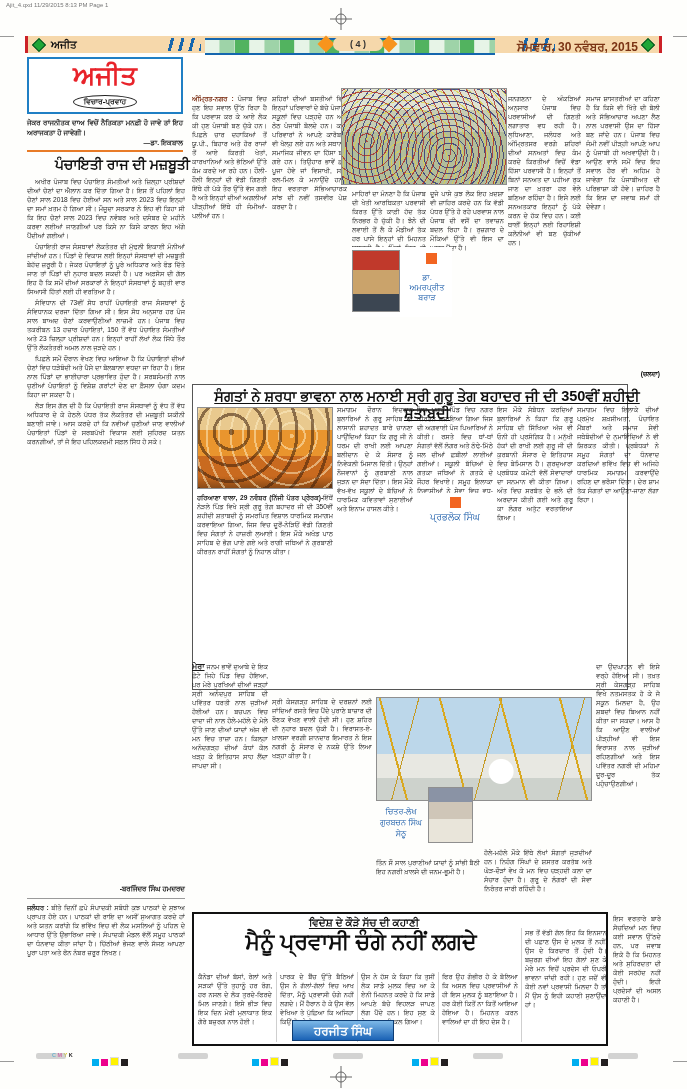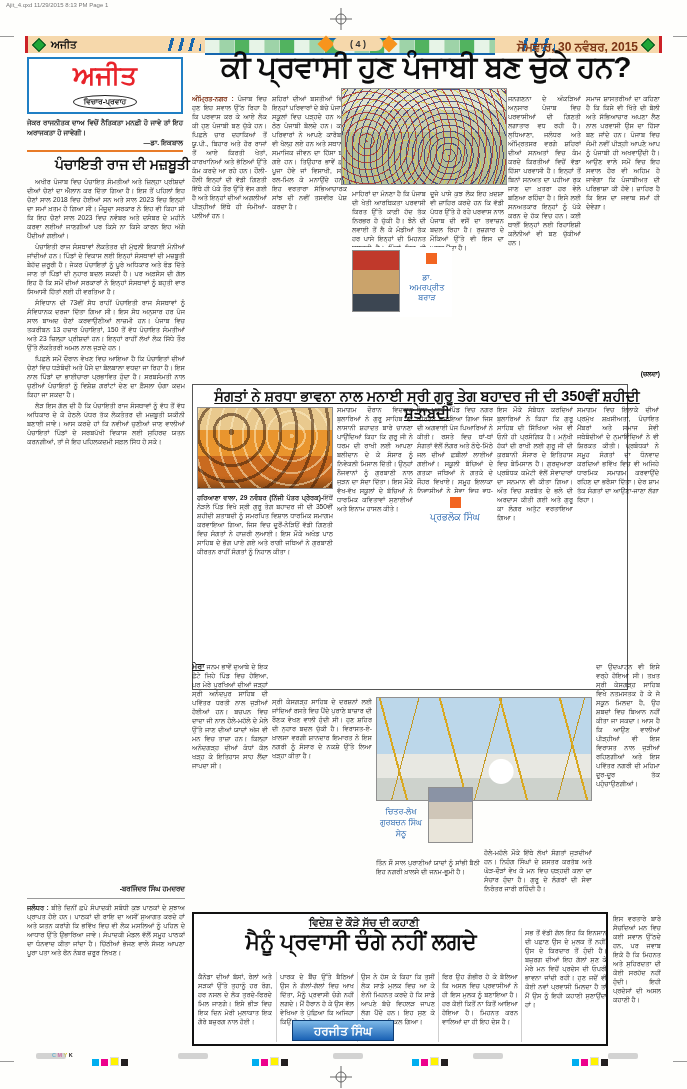--- a/index.html
+++ b/index.html
@@ -67,21 +67,20 @@
     <p>ਸੰਵਿਧਾਨ ਦੀ 73ਵੀਂ ਸੋਧ ਰਾਹੀਂ ਪੰਚਾਇਤੀ ਰਾਜ ਸੰਸਥਾਵਾਂ ਨੂੰ ਸੰਵਿਧਾਨਕ ਦਰਜਾ ਦਿੱਤਾ ਗਿਆ ਸੀ। ਇਸ ਸੋਧ ਅਨੁਸਾਰ ਹਰ ਪੰਜ ਸਾਲ ਬਾਅਦ ਚੋਣਾਂ ਕਰਵਾਉਣੀਆਂ ਲਾਜ਼ਮੀ ਹਨ। ਪੰਜਾਬ ਵਿਚ ਤਕਰੀਬਨ 13 ਹਜ਼ਾਰ ਪੰਚਾਇਤਾਂ, 150 ਤੋਂ ਵੱਧ ਪੰਚਾਇਤ ਸੰਮਤੀਆਂ ਅਤੇ 23 ਜ਼ਿਲ੍ਹਾ ਪ੍ਰੀਸ਼ਦਾਂ ਹਨ। ਇਨ੍ਹਾਂ ਰਾਹੀਂ ਲੱਖਾਂ ਲੋਕ ਸਿੱਧੇ ਤੌਰ ਉੱਤੇ ਲੋਕਤੰਤਰੀ ਅਮਲ ਨਾਲ ਜੁੜਦੇ ਹਨ।</p>
     <p>ਪਿਛਲੇ ਸਮੇਂ ਦੌਰਾਨ ਵੇਖਣ ਵਿਚ ਆਇਆ ਹੈ ਕਿ ਪੰਚਾਇਤਾਂ ਦੀਆਂ ਚੋਣਾਂ ਵਿਚ ਧੜੇਬੰਦੀ ਅਤੇ ਪੈਸੇ ਦਾ ਬੋਲਬਾਲਾ ਵਧਦਾ ਜਾ ਰਿਹਾ ਹੈ। ਇਸ ਨਾਲ ਪਿੰਡਾਂ ਦਾ ਭਾਈਚਾਰਾ ਪ੍ਰਭਾਵਿਤ ਹੁੰਦਾ ਹੈ। ਸਰਬਸੰਮਤੀ ਨਾਲ ਚੁਣੀਆਂ ਪੰਚਾਇਤਾਂ ਨੂੰ ਵਿਸ਼ੇਸ਼ ਗਰਾਂਟਾਂ ਦੇਣ ਦਾ ਫ਼ੈਸਲਾ ਚੰਗਾ ਕਦਮ ਕਿਹਾ ਜਾ ਸਕਦਾ ਹੈ।</p>
     <p>ਲੋੜ ਇਸ ਗੱਲ ਦੀ ਹੈ ਕਿ ਪੰਚਾਇਤੀ ਰਾਜ ਸੰਸਥਾਵਾਂ ਨੂੰ ਵੱਧ ਤੋਂ ਵੱਧ ਅਧਿਕਾਰ ਦੇ ਕੇ ਹੇਠਲੇ ਪੱਧਰ ਤੱਕ ਲੋਕਤੰਤਰ ਦੀ ਮਜ਼ਬੂਤੀ ਯਕੀਨੀ ਬਣਾਈ ਜਾਵੇ। ਆਸ ਕਰਦੇ ਹਾਂ ਕਿ ਨਵੀਆਂ ਚੁਣੀਆਂ ਜਾਣ ਵਾਲੀਆਂ ਪੰਚਾਇਤਾਂ ਪਿੰਡਾਂ ਦੇ ਸਰਬਪੱਖੀ ਵਿਕਾਸ ਲਈ ਸੁਹਿਰਦ ਯਤਨ ਕਰਨਗੀਆਂ, ਤਾਂ ਜੋ ਇਹ ਪਹਿਲਕਦਮੀ ਸਫ਼ਲ ਸਿੱਧ ਹੋ ਸਕੇ।</p>
   </div>
   <div class="abs" style="left:27px;top:885px;width:158px;font-size:7px;font-weight:bold;text-align:right;color:#111;">-ਬਰਜਿੰਦਰ ਸਿੰਘ ਹਮਦਰਦ</div>
   <div class="abs hairline" style="left:27px;top:898px;width:158px;height:1px;"></div>
   <div class="abs bodytxt" style="left:27px;top:903px;width:158px;height:140px;">
     <span style="font-weight:bold;">ਜਲੰਧਰ :</span><span> ਬੀਤੇ ਦਿਨੀਂ ਛਪੇ ਸੰਪਾਦਕੀ ਸਬੰਧੀ ਕੁਝ ਪਾਠਕਾਂ ਦੇ ਸੁਝਾਅ ਪ੍ਰਾਪਤ ਹੋਏ ਹਨ। ਪਾਠਕਾਂ ਦੀ ਰਾਇ ਦਾ ਅਸੀਂ ਸੁਆਗਤ ਕਰਦੇ ਹਾਂ ਅਤੇ ਯਤਨ ਕਰਾਂਗੇ ਕਿ ਭਵਿੱਖ ਵਿਚ ਵੀ ਲੋਕ ਮਸਲਿਆਂ ਨੂੰ ਪਹਿਲ ਦੇ ਆਧਾਰ ਉੱਤੇ ਉਭਾਰਿਆ ਜਾਵੇ। ਸੰਪਾਦਕੀ ਮੰਡਲ ਵੱਲੋਂ ਸਮੂਹ ਪਾਠਕਾਂ ਦਾ ਧੰਨਵਾਦ ਕੀਤਾ ਜਾਂਦਾ ਹੈ। ਚਿੱਠੀਆਂ ਭੇਜਣ ਵਾਲੇ ਸੱਜਣ ਆਪਣਾ ਪੂਰਾ ਪਤਾ ਅਤੇ ਫੋਨ ਨੰਬਰ ਜ਼ਰੂਰ ਲਿਖਣ।</span>
   </div>
 
-  <div class="abs" style="left:190px;top:48px;width:472px;font-size:30px;font-weight:bold;color:#0d0d0d;text-align:center;line-height:38px;letter-spacing:-0.5px;">ਕੀ ਪ੍ਰਵਾਸੀ ਹੁਣ ਪੰਜਾਬੀ ਬਣ ਚੁੱਕੇ ਹਨ?</div>
 
   <div class="abs bodytxt" style="left:192px;top:94px;width:75px;height:286px;">
     <span class="lead">ਅੰਮ੍ਰਿਤ-ਨਗਰ :</span><span> ਪੰਜਾਬ ਵਿਚ ਹੁਣ ਇਹ ਸਵਾਲ ਉੱਠ ਰਿਹਾ ਹੈ ਕਿ ਪਰਵਾਸ ਕਰ ਕੇ ਆਏ ਲੋਕ ਕੀ ਹੁਣ ਪੰਜਾਬੀ ਬਣ ਚੁੱਕੇ ਹਨ। ਪਿਛਲੇ ਚਾਰ ਦਹਾਕਿਆਂ ਤੋਂ ਯੂ.ਪੀ., ਬਿਹਾਰ ਅਤੇ ਹੋਰ ਰਾਜਾਂ ਤੋਂ ਆਏ ਕਿਰਤੀ ਖੇਤਾਂ, ਕਾਰਖਾਨਿਆਂ ਅਤੇ ਭੱਠਿਆਂ ਉੱਤੇ ਕੰਮ ਕਰਦੇ ਆ ਰਹੇ ਹਨ। ਹੌਲੀ-ਹੌਲੀ ਇਨ੍ਹਾਂ ਦੀ ਵੱਡੀ ਗਿਣਤੀ ਇੱਥੇ ਹੀ ਪੱਕੇ ਤੌਰ ਉੱਤੇ ਵੱਸ ਗਈ ਹੈ ਅਤੇ ਇਨ੍ਹਾਂ ਦੀਆਂ ਅਗਲੀਆਂ ਪੀੜ੍ਹੀਆਂ ਇੱਥੇ ਹੀ ਜੰਮੀਆਂ-ਪਲੀਆਂ ਹਨ।</span>
   </div>
   <div class="abs bodytxt" style="left:272px;top:94px;width:75px;height:286px;">ਸ਼ਹਿਰਾਂ ਦੀਆਂ ਬਸਤੀਆਂ ਵਿਚ ਇਨ੍ਹਾਂ ਪਰਿਵਾਰਾਂ ਦੇ ਬੱਚੇ ਪੰਜਾਬੀ ਸਕੂਲਾਂ ਵਿਚ ਪੜ੍ਹਦੇ ਹਨ ਅਤੇ ਠੇਠ ਪੰਜਾਬੀ ਬੋਲਦੇ ਹਨ। ਕਈ ਪਰਿਵਾਰਾਂ ਨੇ ਆਪਣੇ ਕਾਰੋਬਾਰ ਵੀ ਖੋਲ੍ਹ ਲਏ ਹਨ ਅਤੇ ਸਥਾਨਕ ਸਮਾਜਿਕ ਜੀਵਨ ਦਾ ਹਿੱਸਾ ਬਣ ਗਏ ਹਨ। ਤਿਉਹਾਰ ਭਾਵੇਂ ਛਠ ਪੂਜਾ ਹੋਵੇ ਜਾਂ ਵਿਸਾਖੀ, ਸਾਰੇ ਰਲ-ਮਿਲ ਕੇ ਮਨਾਉਂਦੇ ਹਨ। ਇਹ ਵਰਤਾਰਾ ਸੱਭਿਆਚਾਰਕ ਸਾਂਝ ਦੀ ਨਵੀਂ ਤਸਵੀਰ ਪੇਸ਼ ਕਰਦਾ ਹੈ।</div>
   <div class="abs bodytxt" style="left:352px;top:189px;width:74px;height:191px;">ਮਾਹਿਰਾਂ ਦਾ ਮੰਨਣਾ ਹੈ ਕਿ ਪੰਜਾਬ ਦੀ ਖੇਤੀ ਆਰਥਿਕਤਾ ਪਰਵਾਸੀ ਕਿਰਤ ਉੱਤੇ ਕਾਫ਼ੀ ਹੱਦ ਤੱਕ ਨਿਰਭਰ ਹੋ ਚੁੱਕੀ ਹੈ। ਝੋਨੇ ਦੀ ਲਵਾਈ ਤੋਂ ਲੈ ਕੇ ਮੰਡੀਆਂ ਤੱਕ ਹਰ ਪਾਸੇ ਇਨ੍ਹਾਂ ਦੀ ਮਿਹਨਤ ਝਲਕਦੀ ਹੈ। ਪਿੰਡਾਂ ਵਿਚ ਵੀ ਹੁਣ ਇਨ੍ਹਾਂ ਦੀ ਹਾਜ਼ਰੀ ਆਮ ਹੋ ਗਈ ਹੈ।</div>
   <div class="abs bodytxt" style="left:430px;top:189px;width:74px;height:191px;">ਦੂਜੇ ਪਾਸੇ ਕੁਝ ਲੋਕ ਇਹ ਖ਼ਦਸ਼ਾ ਵੀ ਜ਼ਾਹਿਰ ਕਰਦੇ ਹਨ ਕਿ ਵੱਡੀ ਪੱਧਰ ਉੱਤੇ ਹੋ ਰਹੇ ਪਰਵਾਸ ਨਾਲ ਪੰਜਾਬ ਦੀ ਵਸੋਂ ਦਾ ਤਵਾਜ਼ਨ ਬਦਲ ਰਿਹਾ ਹੈ। ਰੁਜ਼ਗਾਰ ਦੇ ਮੌਕਿਆਂ ਉੱਤੇ ਵੀ ਇਸ ਦਾ ਅਸਰ ਪੈਂਦਾ ਹੈ।</div>
   <div class="abs bodytxt" style="left:508px;top:94px;width:73px;height:286px;">ਜਨਗਣਨਾ ਦੇ ਅੰਕੜਿਆਂ ਅਨੁਸਾਰ ਪੰਜਾਬ ਵਿਚ ਪਰਵਾਸੀਆਂ ਦੀ ਗਿਣਤੀ ਲਗਾਤਾਰ ਵਧ ਰਹੀ ਹੈ। ਲੁਧਿਆਣਾ, ਜਲੰਧਰ ਅਤੇ ਅੰਮ੍ਰਿਤਸਰ ਵਰਗੇ ਸ਼ਹਿਰਾਂ ਦੀਆਂ ਸਨਅਤਾਂ ਵਿਚ ਕੰਮ ਕਰਦੇ ਕਿਰਤੀਆਂ ਵਿਚੋਂ ਵੱਡਾ ਹਿੱਸਾ ਪਰਵਾਸੀ ਹੈ। ਇਨ੍ਹਾਂ ਤੋਂ ਬਿਨਾਂ ਸਨਅਤ ਦਾ ਪਹੀਆ ਰੁਕ ਜਾਣ ਦਾ ਖ਼ਤਰਾ ਹਰ ਵੇਲੇ ਬਣਿਆ ਰਹਿੰਦਾ ਹੈ। ਇਸੇ ਲਈ ਸਨਅਤਕਾਰ ਇਨ੍ਹਾਂ ਨੂੰ ਪੱਕੇ ਕਰਨ ਦੇ ਹੱਕ ਵਿਚ ਹਨ। ਕਈ ਥਾਈਂ ਇਨ੍ਹਾਂ ਲਈ ਰਿਹਾਇਸ਼ੀ ਕਲੋਨੀਆਂ ਵੀ ਬਣ ਚੁੱਕੀਆਂ ਹਨ।</div>
   <div class="abs bodytxt" style="left:586px;top:94px;width:74px;height:276px;">ਸਮਾਜ ਸ਼ਾਸਤਰੀਆਂ ਦਾ ਕਹਿਣਾ ਹੈ ਕਿ ਕਿਸੇ ਵੀ ਖਿੱਤੇ ਦੀ ਬੋਲੀ ਅਤੇ ਸੱਭਿਆਚਾਰ ਅਪਣਾ ਲੈਣ ਨਾਲ ਪਰਵਾਸੀ ਉਸ ਦਾ ਹਿੱਸਾ ਬਣ ਜਾਂਦੇ ਹਨ। ਪੰਜਾਬ ਵਿਚ ਜੰਮੀ ਨਵੀਂ ਪੀੜ੍ਹੀ ਆਪਣੇ ਆਪ ਨੂੰ ਪੰਜਾਬੀ ਹੀ ਅਖਵਾਉਂਦੀ ਹੈ। ਆਉਣ ਵਾਲੇ ਸਮੇਂ ਵਿਚ ਇਹ ਸਵਾਲ ਹੋਰ ਵੀ ਅਹਿਮ ਹੋ ਜਾਵੇਗਾ ਕਿ ਪੰਜਾਬੀਅਤ ਦੀ ਪਰਿਭਾਸ਼ਾ ਕੀ ਹੋਵੇ। ਜ਼ਾਹਿਰ ਹੈ ਕਿ ਇਸ ਦਾ ਜਵਾਬ ਸਮਾਂ ਹੀ ਦੇਵੇਗਾ।</div>
   <div class="abs" style="left:586px;top:370px;width:74px;font-size:6.5px;font-weight:bold;text-align:right;">(ਚਲਦਾ)</div>

